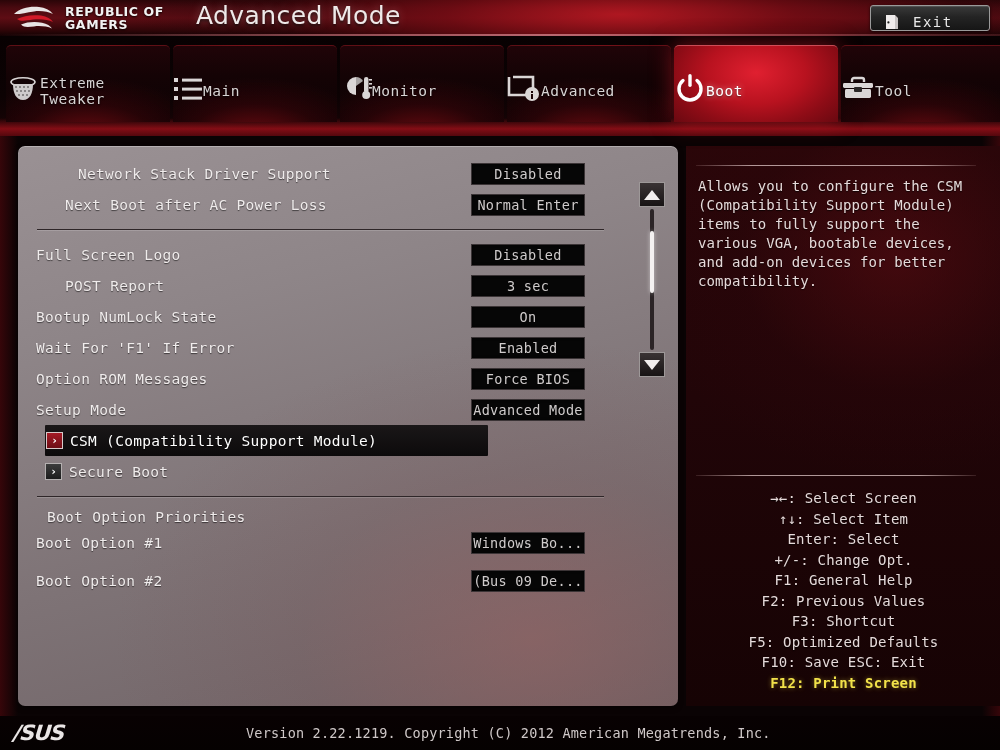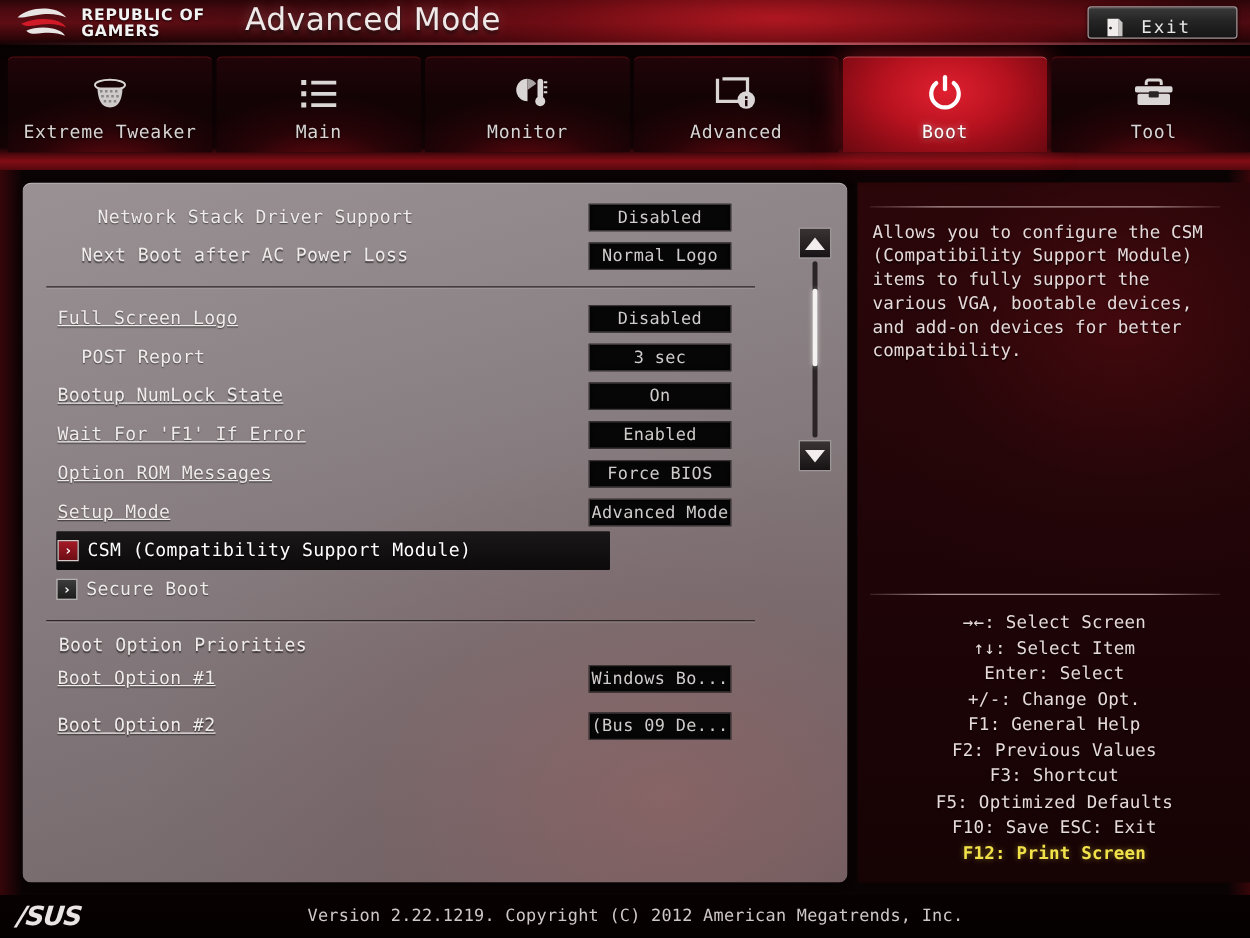--- a/index.html
+++ b/index.html
@@ -71,21 +71,21 @@
   #tabstrip:before {
     content:""; position:absolute; left:0; right:0; bottom:0; height:18px;
     background:linear-gradient(180deg,rgba(120,10,18,0) 0%,rgba(150,15,24,.85) 60%,rgba(90,8,14,.9) 100%);
   }
   .tabs-row {
     position:absolute; left:6px; top:9px;
     display:flex; gap:3px; z-index:2;
   }
   .tab {
     width:164px; height:77px;
-    display:flex; flex-direction:column; align-items:center; justify-content:flex-start;
+    display:flex; flex-direction:row; align-items:center; justify-content:flex-start;
     padding-top:10px;
     border-radius:5px 5px 0 0;
     background:
       radial-gradient(ellipse 120px 60px at 50% 120%, rgba(120,10,18,.9) 0%, rgba(60,5,10,.55) 55%, rgba(15,2,4,0) 100%),
       linear-gradient(180deg,#200408 0%,#140305 40%,#0c0203 100%);
     border-top:1px solid rgba(170,30,40,.45);
     position:relative;
   }
   .tab .ic { height:38px; display:flex; align-items:center; justify-content:center; }
   .tab .tlabel {
@@ -115,21 +115,21 @@
   .rows { position:absolute; left:0; top:12px; width:100%; }
   .row {
     position:relative; height:31px;
     display:flex; align-items:center;
   }
   .row .rlabel {
     font-size:14.5px; color:#f0ecec; letter-spacing:.3px;
     text-shadow:0 1px 1px rgba(0,0,0,.55);
     white-space:nowrap;
   }
-  .row.ind0 .rlabel { margin-left:28px;text-decoration:underline; }
+  .row.ind0 .rlabel { margin-left:18px; }
   .row.ind1 .rlabel { margin-left:47px; }
   .row.ind2 .rlabel { margin-left:60px; }
   .row .rvalue {
     position:absolute; left:453px;
     width:114px; height:22px;
     background:#060606;
     border:1px solid #3b3436;
     display:flex; align-items:center; justify-content:center;
     font-size:13.5px; color:#cfcbcb; letter-spacing:.3px;
     box-shadow:inset 0 0 3px rgba(0,0,0,.9);
@@ -384,21 +384,21 @@
 
   <div id="content">
     <div class="rows">
 
       <div class="row ind2">
         <span class="rlabel">Network Stack Driver Support</span>
         <span class="rvalue">Disabled</span>
       </div>
       <div class="row ind1">
         <span class="rlabel">Next Boot after AC Power Loss</span>
-        <span class="rvalue">Normal Logo</span>
+        <span class="rvalue">Normal Enter</span>
       </div>
 
       <div class="sep"></div>
 
       <div class="row ind0">
         <span class="rlabel">Full Screen Logo</span>
         <span class="rvalue">Disabled</span>
       </div>
       <div class="row ind1">
         <span class="rlabel">POST Report</span>

